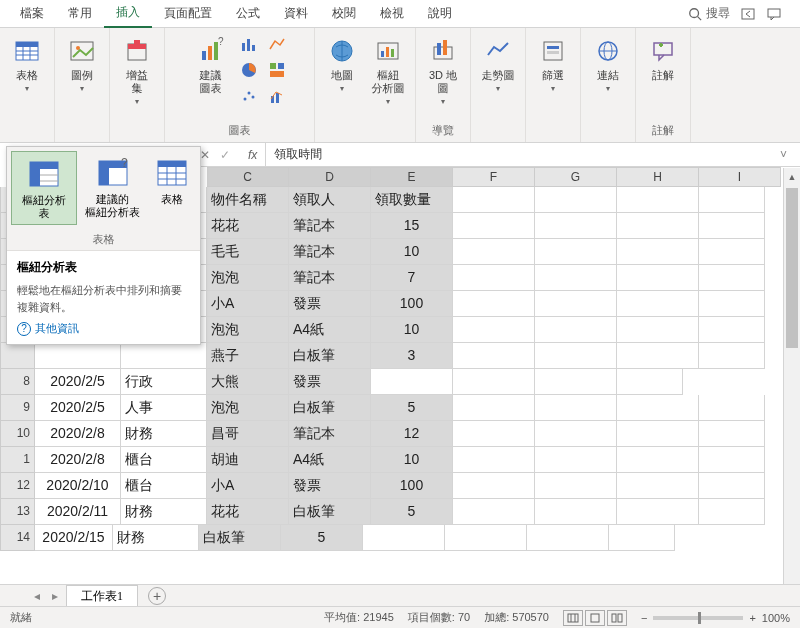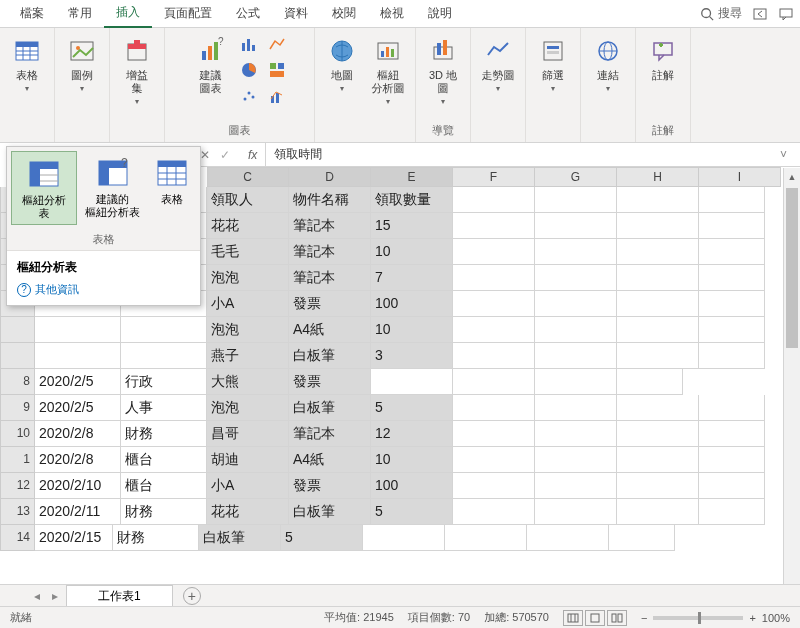--- a/index.html
+++ b/index.html
@@ -1,21 +1,21 @@
 <!DOCTYPE html>
 <html><head>
 <meta charset="utf-8">
 <style>
 * { margin: 0; padding: 0; box-sizing: border-box; font-family: "Microsoft JhengHei", "PingFang TC", sans-serif; }
 body { width: 800px; height: 628px; background: #fff; overflow: hidden; font-size: 12px; position: relative; }
 
 .ribbon-tabs { height: 28px; background: #fff; display: flex; align-items: center; border-bottom: 1px solid #d4d4d4; padding-left: 8px; }
 .tab { padding: 5px 12px; color: #444; cursor: pointer; }
 .tab.active { color: #217346; border-bottom: 2px solid #217346; font-weight: 500; }
-.tab-right { margin-left: auto; display: flex; align-items: center; padding-right: 6px; gap: 10px; }
+.tab-right { margin-left: auto; display: flex; align-items: center; padding-right: 18px; gap: 10px; }
 
 .ribbon { height: 115px; background: #f3f2f1; display: flex; border-bottom: 1px solid #d4d4d4; }
 .rgroup { display: flex; flex-direction: column; align-items: center; padding: 4px 6px; border-right: 1px solid #e1dfdd; }
 .rgroup-body { display: flex; flex: 1; gap: 4px; }
 .rgroup-label { font-size: 11px; color: #666; padding-top: 2px; }
 .rbtn { display: flex; flex-direction: column; align-items: center; justify-content: flex-start; padding: 3px 4px; min-width: 42px; cursor: pointer; gap: 2px; }
 .rbtn .ico { width: 32px; height: 32px; display: flex; align-items: center; justify-content: center; }
 .rbtn .lbl { font-size: 11px; text-align: center; color: #3a3a3a; line-height: 1.2; }
 .rbtn .dd { font-size: 8px; color: #666; }
 .mini-icons { display: grid; grid-template-columns: repeat(2, 26px); grid-auto-rows: 24px; gap: 2px; }
@@ -24,40 +24,40 @@
 .formula-bar { height: 24px; display: flex; align-items: center; border-bottom: 1px solid #d4d4d4; margin-left: 200px; }
 .fb-fx { padding: 0 8px; font-style: italic; color: #666; border-right: 1px solid #d4d4d4; height: 100%; display: flex; align-items: center; }
 .fb-input { flex: 1; padding: 0 8px; color: #333; }
 .fb-btn { width: 20px; color: #888; cursor: pointer; }
 .col-headers { display: flex; margin-left: 35px; height: 20px; margin-left: 235px; }
 .col-headers-outer { position: relative; }
 .ch { border: 1px solid #ccc; border-left: none; text-align: center; color: #444; font-size: 12px; line-height: 19px; background: #e6e6e6; }
 .ch.sel { background: #cfcfcf; }
 .rownum { width: 35px; border: 1px solid #ccc; border-top: none; text-align: right; padding-right: 4px; background: #e6e6e6; color: #444; font-size: 12px; line-height: 25px; }
 .cell { border-right: 1px solid #d4d4d4; border-bottom: 1px solid #d4d4d4; padding: 0 4px; line-height: 25px; height: 26px; overflow: hidden; white-space: nowrap; text-align: left; font-size: 14px; color: #222; }
-.cell.num { text-align: left; }
+.cell.num { text-align: center; }
 .row { display: flex; }
 .selrange { background: #d9d9d9; }
 
 .dropdown-panel { position: absolute; left: 6px; top: 146px; width: 195px; background: #f3f2f1; border: 1px solid #c6c6c6; box-shadow: 2px 2px 6px rgba(0,0,0,0.25); z-index: 50; }
 .dp-top { display: flex; padding: 4px; gap: 2px; }
 .dp-btn { display: flex; flex-direction: column; align-items: center; padding: 4px 6px; cursor: pointer; }
 .dp-btn.selected { border: 1px solid #8ab38a; background: #d0e6d0; }
 .dp-btn .ico { width: 36px; height: 36px; }
 .dp-btn .lbl { font-size: 11px; text-align: center; line-height: 1.2; margin-top: 2px; }
 .dp-grlabel { text-align: center; font-size: 11px; color: #666; padding: 3px 0; border-bottom: 1px solid #e1dfdd; }
 .dp-tip { padding: 8px 10px; background: #fff; }
 .dp-tip-title { font-weight: bold; font-size: 12px; margin-bottom: 6px; }
 .dp-tip-body { font-size: 11px; color: #555; line-height: 1.5; margin-bottom: 6px; }
 .dp-link { color: #0067b8; font-size: 11px; cursor: pointer; display: flex; align-items: center; gap: 4px; }
 .dp-link .q { width: 14px; height: 14px; border: 1.5px solid #0067b8; border-radius: 50%; display: inline-flex; align-items: center; justify-content: center; font-size: 10px; }
 
 .sheet-tabs { position: absolute; bottom: 22px; left: 0; right: 0; height: 22px; background: #f3f2f1; display: flex; align-items: center; border-top: 1px solid #d4d4d4; padding-left: 30px; gap: 4px; }
 .stab-nav { color: #888; padding: 0 4px; cursor: pointer; }
-.stab { padding: 2px 31px; background: #fff; border: 1px solid #ccc; border-bottom: none; font-size: 12px; }
+.stab { padding: 2px 14px; background: #fff; border: 1px solid #ccc; border-bottom: none; font-size: 12px; font-family: Liberation Serif, serif; }
 .stab-add { width: 18px; height: 18px; border: 1px solid #aaa; border-radius: 50%; display: flex; align-items: center; justify-content: center; color: #666; cursor: pointer; margin-left: 6px; font-size: 14px; }
 
 .status-bar { position: absolute; bottom: 0; left: 0; right: 0; height: 22px; background: #f3f2f1; display: flex; align-items: center; border-top: 1px solid #d4d4d4; padding: 0 10px; font-size: 11px; color: #555; gap: 14px; }
 .status-bar .spacer { flex: 1; }
 .view-btns { display: flex; gap: 2px; }
 .vb { width: 20px; height: 16px; border: 1px solid #aaa; display: flex; align-items: center; justify-content: center; cursor: pointer; }
 .zoom { display: flex; align-items: center; gap: 6px; }
 .zoom-slider { width: 90px; height: 4px; background: #ccc; position: relative; }
 .zoom-slider::after { content: ''; position: absolute; left: 50%; top: -4px; width: 3px; height: 12px; background: #888; }
 
@@ -334,22 +334,22 @@
     <div class="ch" style="width:82px">H</div>
     <div class="ch" style="width:82px">I</div>
   </div>
 </div>
 
 <div id="grid-rows">
     <div class="row">
       <div class="rownum" style="height:26px;"></div>
       <div class="cell" style="width:86px"></div>
       <div class="cell" style="width:86px"></div>
+      <div class="cell selrange" style="width:82px">物件名稱</div>
       <div class="cell selrange" style="width:82px">領取人</div>
-      <div class="cell selrange" style="width:82px">物件名稱</div>
       <div class="cell selrange" style="width:82px">領取數量</div>
       <div class="cell" style="width:82px"></div>
       <div class="cell" style="width:82px"></div>
       <div class="cell" style="width:82px"></div>
       <div class="cell" style="width:66px"></div>
     </div>
     <div class="row">
       <div class="rownum" style="height:26px;"></div>
       <div class="cell num" style="width:86px"></div>
       <div class="cell" style="width:86px"></div>
@@ -541,20 +541,21 @@
             <line x1="4" y1="18" x2="32" y2="18" stroke="#4472c4"></line>
             <line x1="4" y1="24" x2="32" y2="24" stroke="#4472c4"></line>
           </svg>
         </span>
       <span class="lbl">表格</span>
     </div>
   </div>
   <div class="dp-grlabel">表格</div>
   <div class="dp-tip">
     <div class="dp-tip-title">樞紐分析表</div>
+    <div class="dp-tip-body">輕鬆地在樞紐分析表中排列和摘要複雜資料。</div>
     <div class="dp-link">
       <span class="q">?</span>
       <span>其他資訊</span>
     </div>
   </div>
 </div>
 
 <div class="vscroll">
   <div class="arr">▲</div>
   <div class="thumb"></div>

